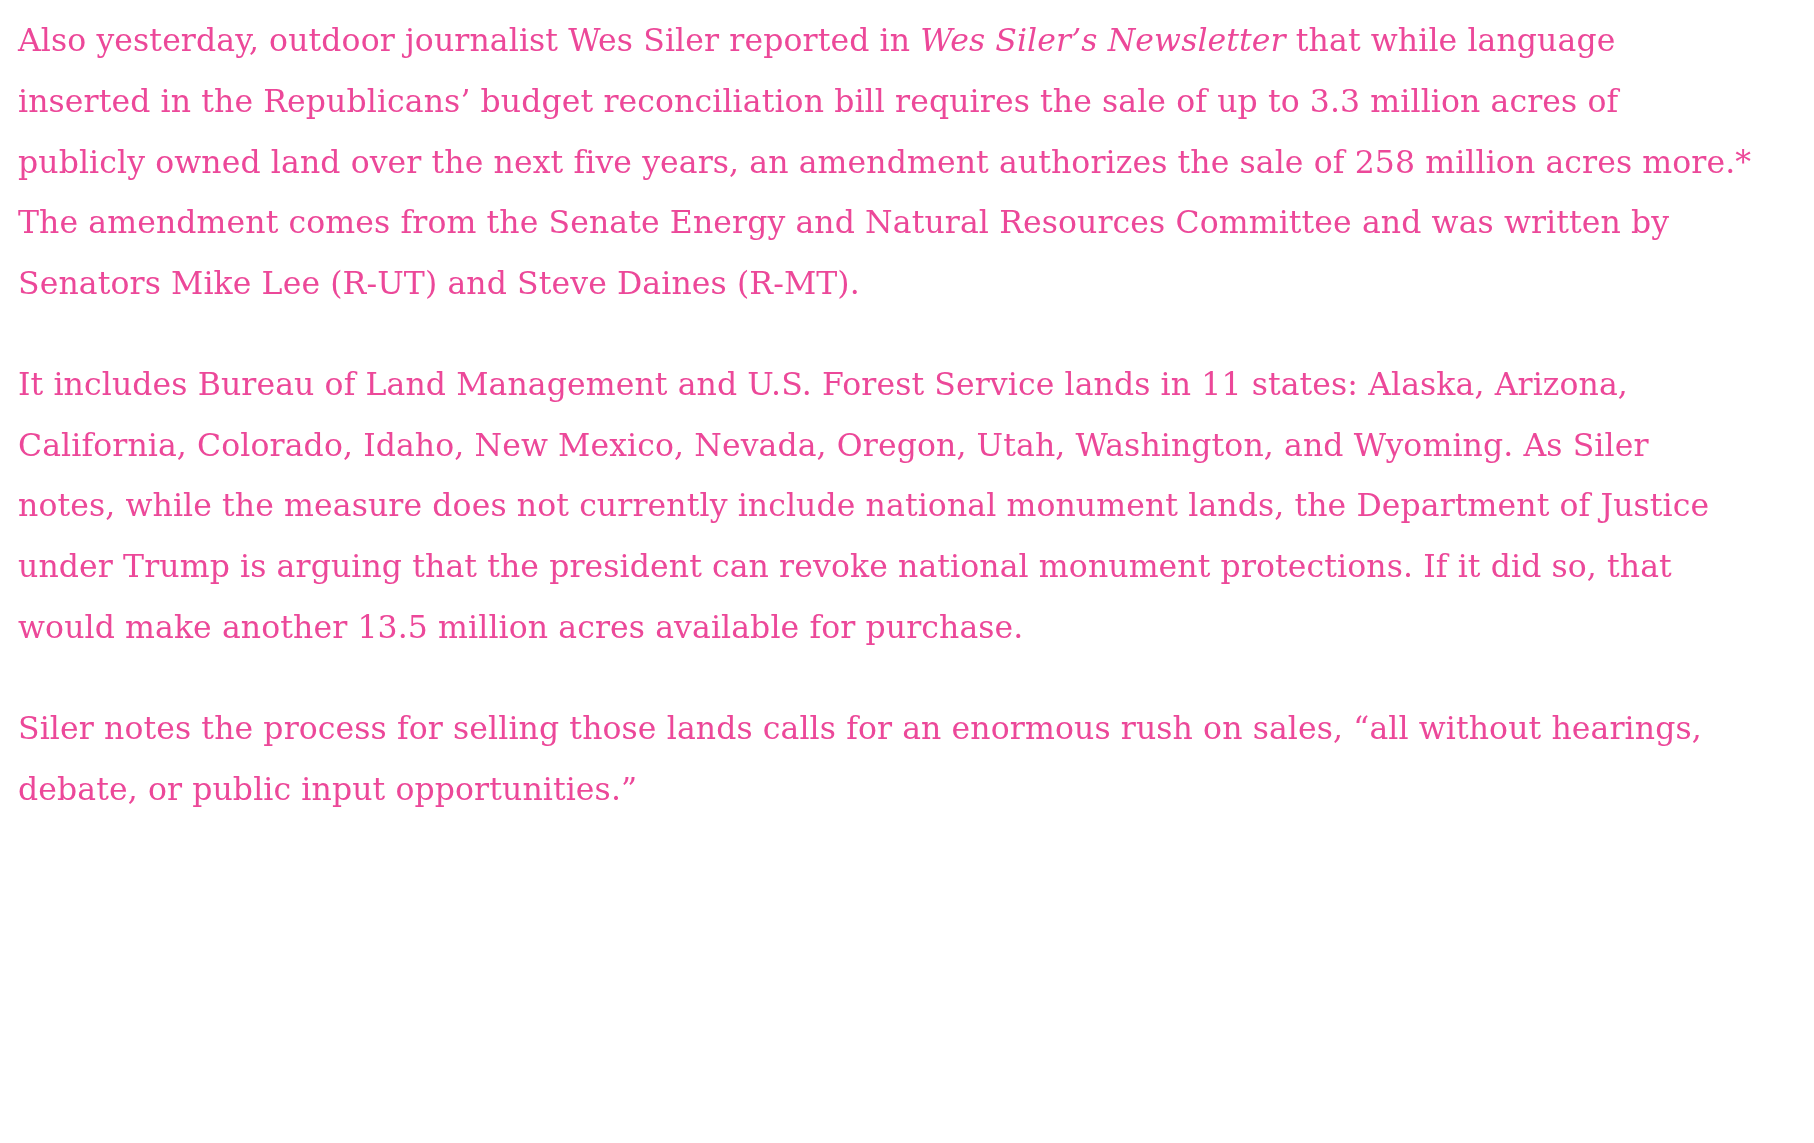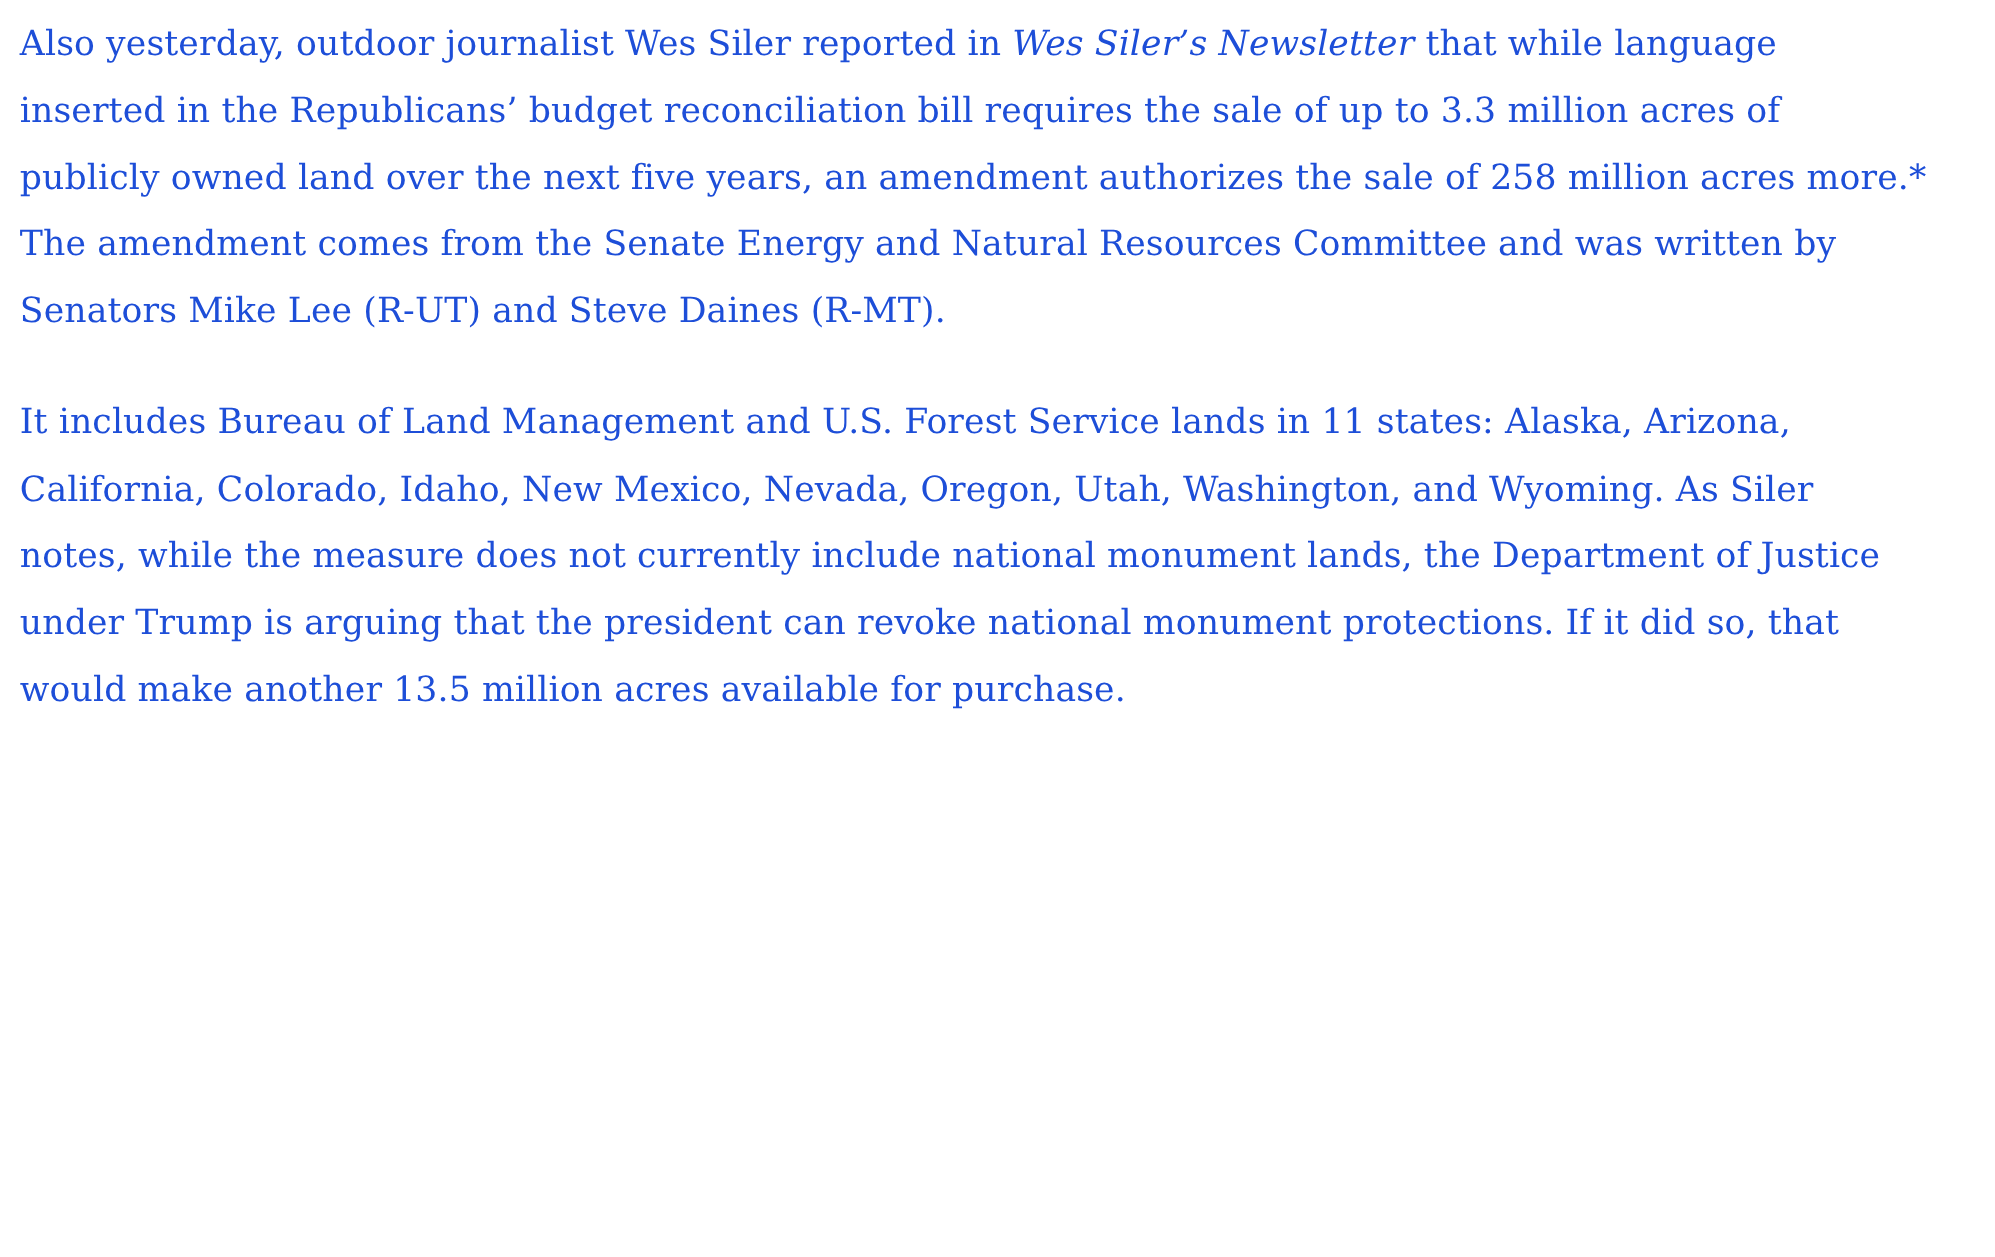--- a/index.html
+++ b/index.html
@@ -15,30 +15,31 @@
   }
   .article {
     padding: 10px 60px 0 18px;
     box-sizing: border-box;
   }
   .para {
     font-size: 31.5px;
     line-height: 1.93;
     letter-spacing: 0.1px;
     margin: 0 0 40px 0;
-    color: #1d4ed8;
+    color: #ec4899;
     max-width: 1740px;
     text-align: left;
   }
   .para:last-child {
     margin-bottom: 0;
   }
   .italic {
     font-style: italic;
   }
 </style>
 </head>
 <body>
 
 <div class="article">
   <p class="para"><span>Also yesterday, outdoor journalist Wes Siler reported in </span><span class="italic">Wes Siler’s Newsletter</span><span> that while language inserted in the Republicans’ budget reconciliation bill requires the sale of up to 3.3 million acres of publicly owned land over the next five years, an amendment authorizes the sale of 258 million acres more.* The amendment comes from the Senate Energy and Natural Resources Committee and was written by Senators Mike Lee (R-UT) and Steve Daines (R-MT).</span></p>
   <p class="para"><span>It includes Bureau of Land Management and U.S. Forest Service lands in 11 states: Alaska, Arizona, California, Colorado, Idaho, New Mexico, Nevada, Oregon, Utah, Washington, and Wyoming. As Siler notes, while the measure does not currently include national monument lands, the Department of Justice under Trump is arguing that the president can revoke national monument protections. If it did so, that would make another 13.5 million acres available for purchase.</span></p>
+  <p class="para"><span>Siler notes the process for selling those lands calls for an enormous rush on sales, “all without hearings, debate, or public input opportunities.”</span></p>
 </div>
 
 </body></html>

